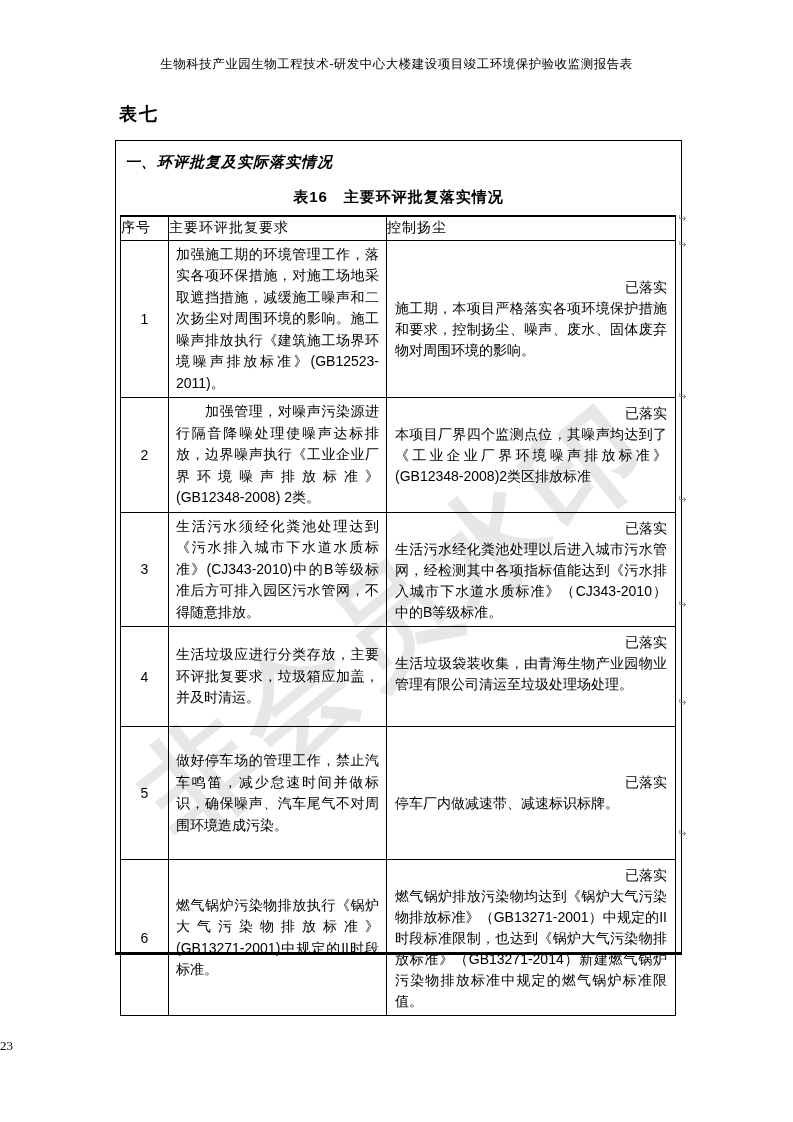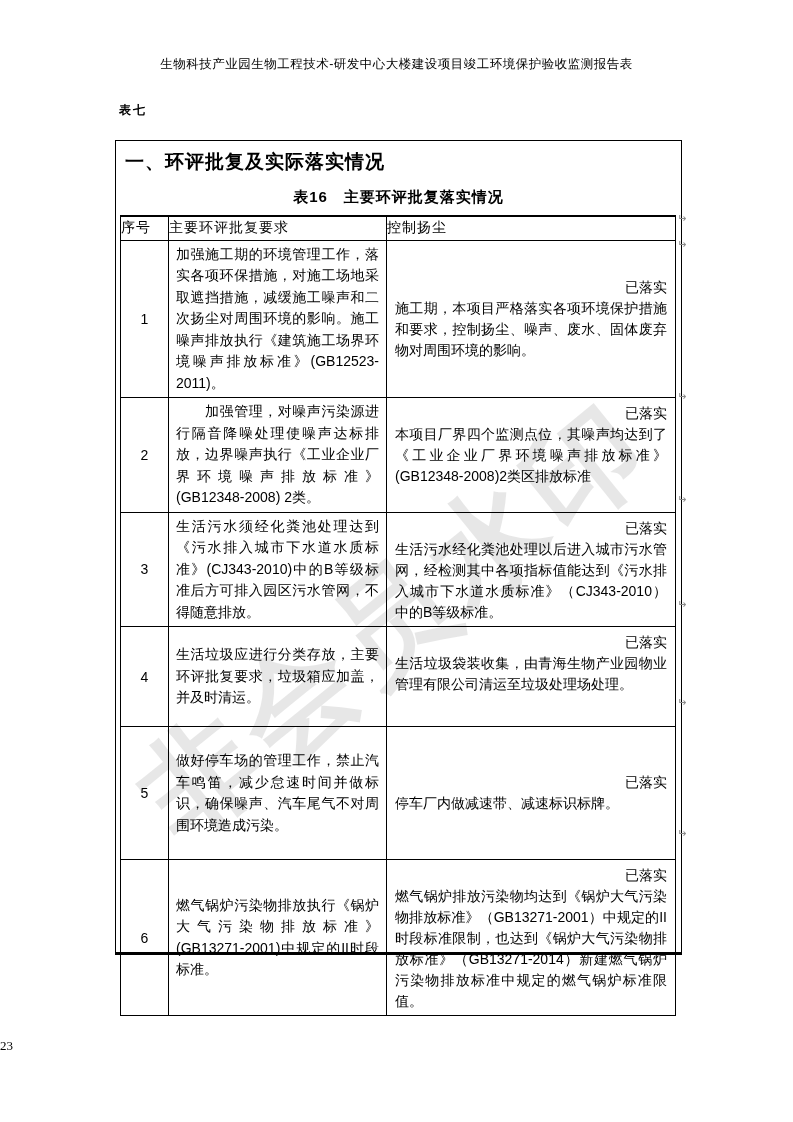--- a/index.html
+++ b/index.html
@@ -9,32 +9,32 @@
     color:#000;
   }
   .page { position:relative; width:793px; height:1122px; overflow:hidden; background:#fff; }
 
   .doc-header {
     position:absolute; top:56px; left:0; width:793px;
     text-align:center; font-size:12.5px; letter-spacing:0.5px;
   }
   .table-label {
     position:absolute; top:102px; left:119px;
-    font-size:12px; font-weight:bold; letter-spacing:2px;
+    font-size:18px; font-weight:bold; letter-spacing:2px;
   }
 
   .outer-box {
     position:absolute; top:140px; left:115px;
     width:567px; height:815px;
     border:1px solid #000; border-bottom:3px solid #000;
     background:transparent; z-index:2;
   }
   .section-heading {
-    margin:10px 0 12px 9px; font-size:19px; font-weight:bold;
-    line-height:22px; letter-spacing:1px;
+    margin:10px 0 12px 9px; font-size:15px; font-weight:bold;
+    line-height:22px; letter-spacing:1px;font-style:italic;
   }
   .table-title {
     margin-top:13px; text-align:center; font-size:15px; font-weight:bold;
     line-height:22px; letter-spacing:1px;
   }
 
   table.main {
     margin:7px 0 0 4px; width:555px;
     border-collapse:collapse; table-layout:fixed;
   }

